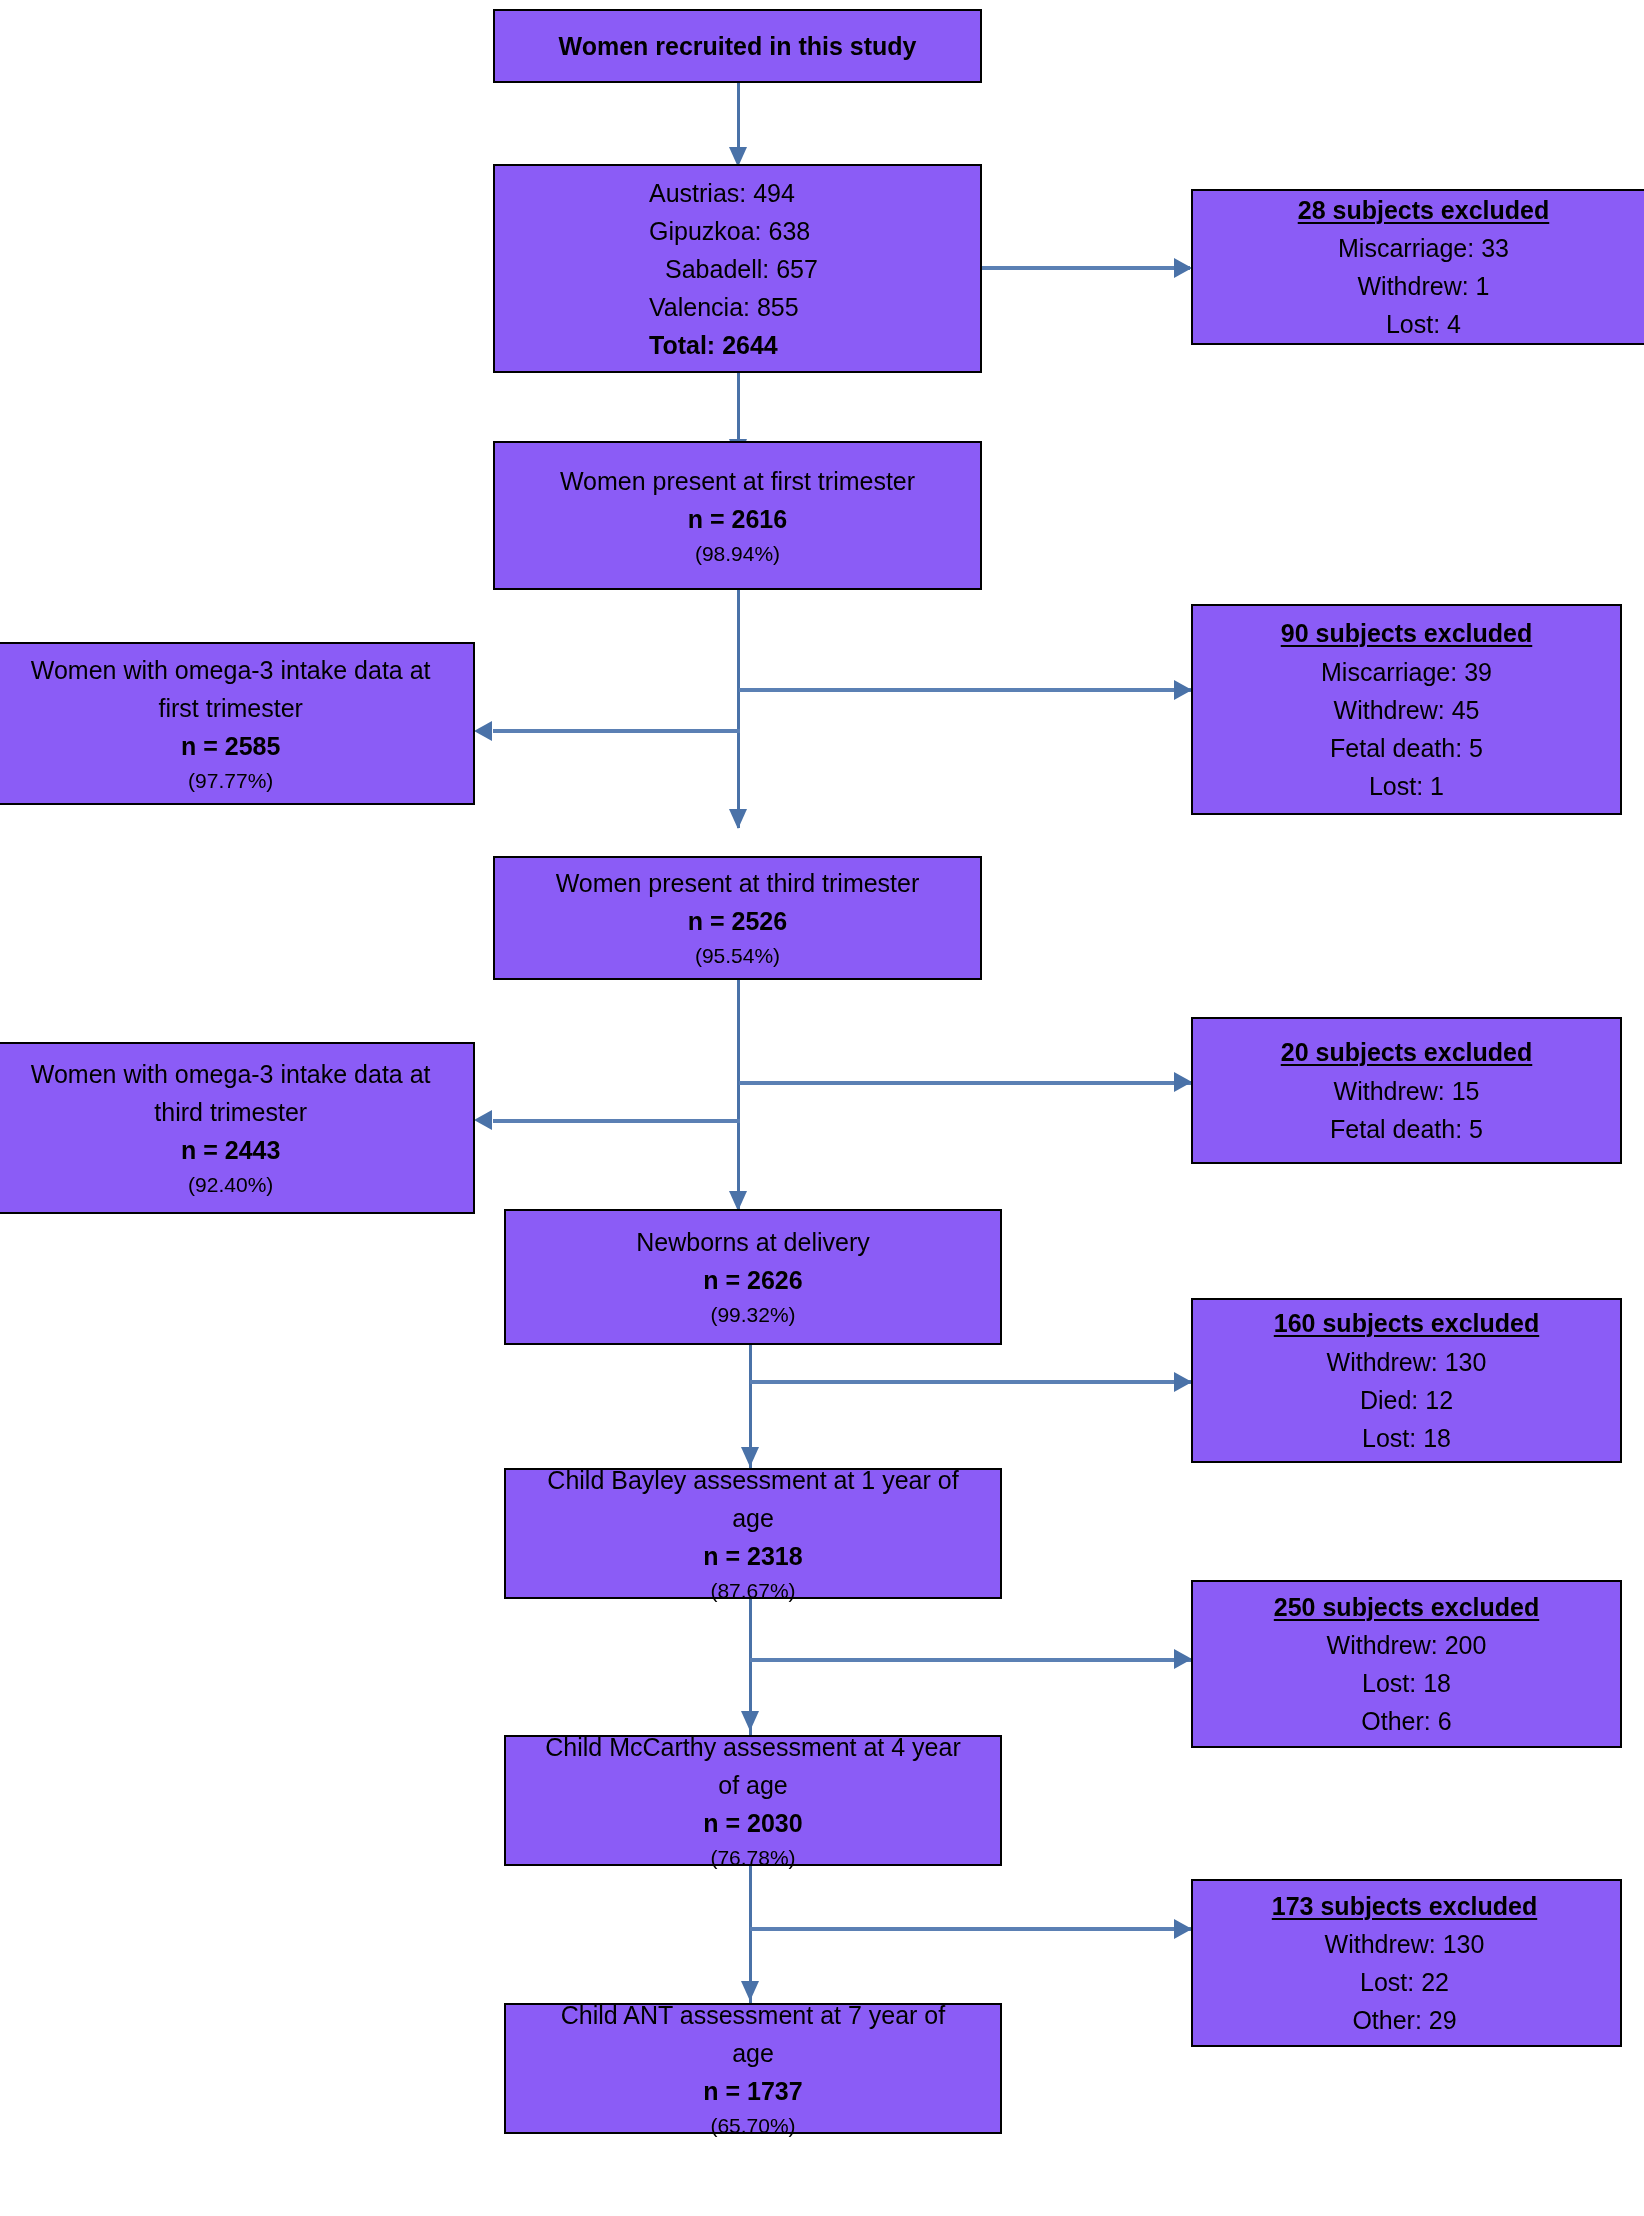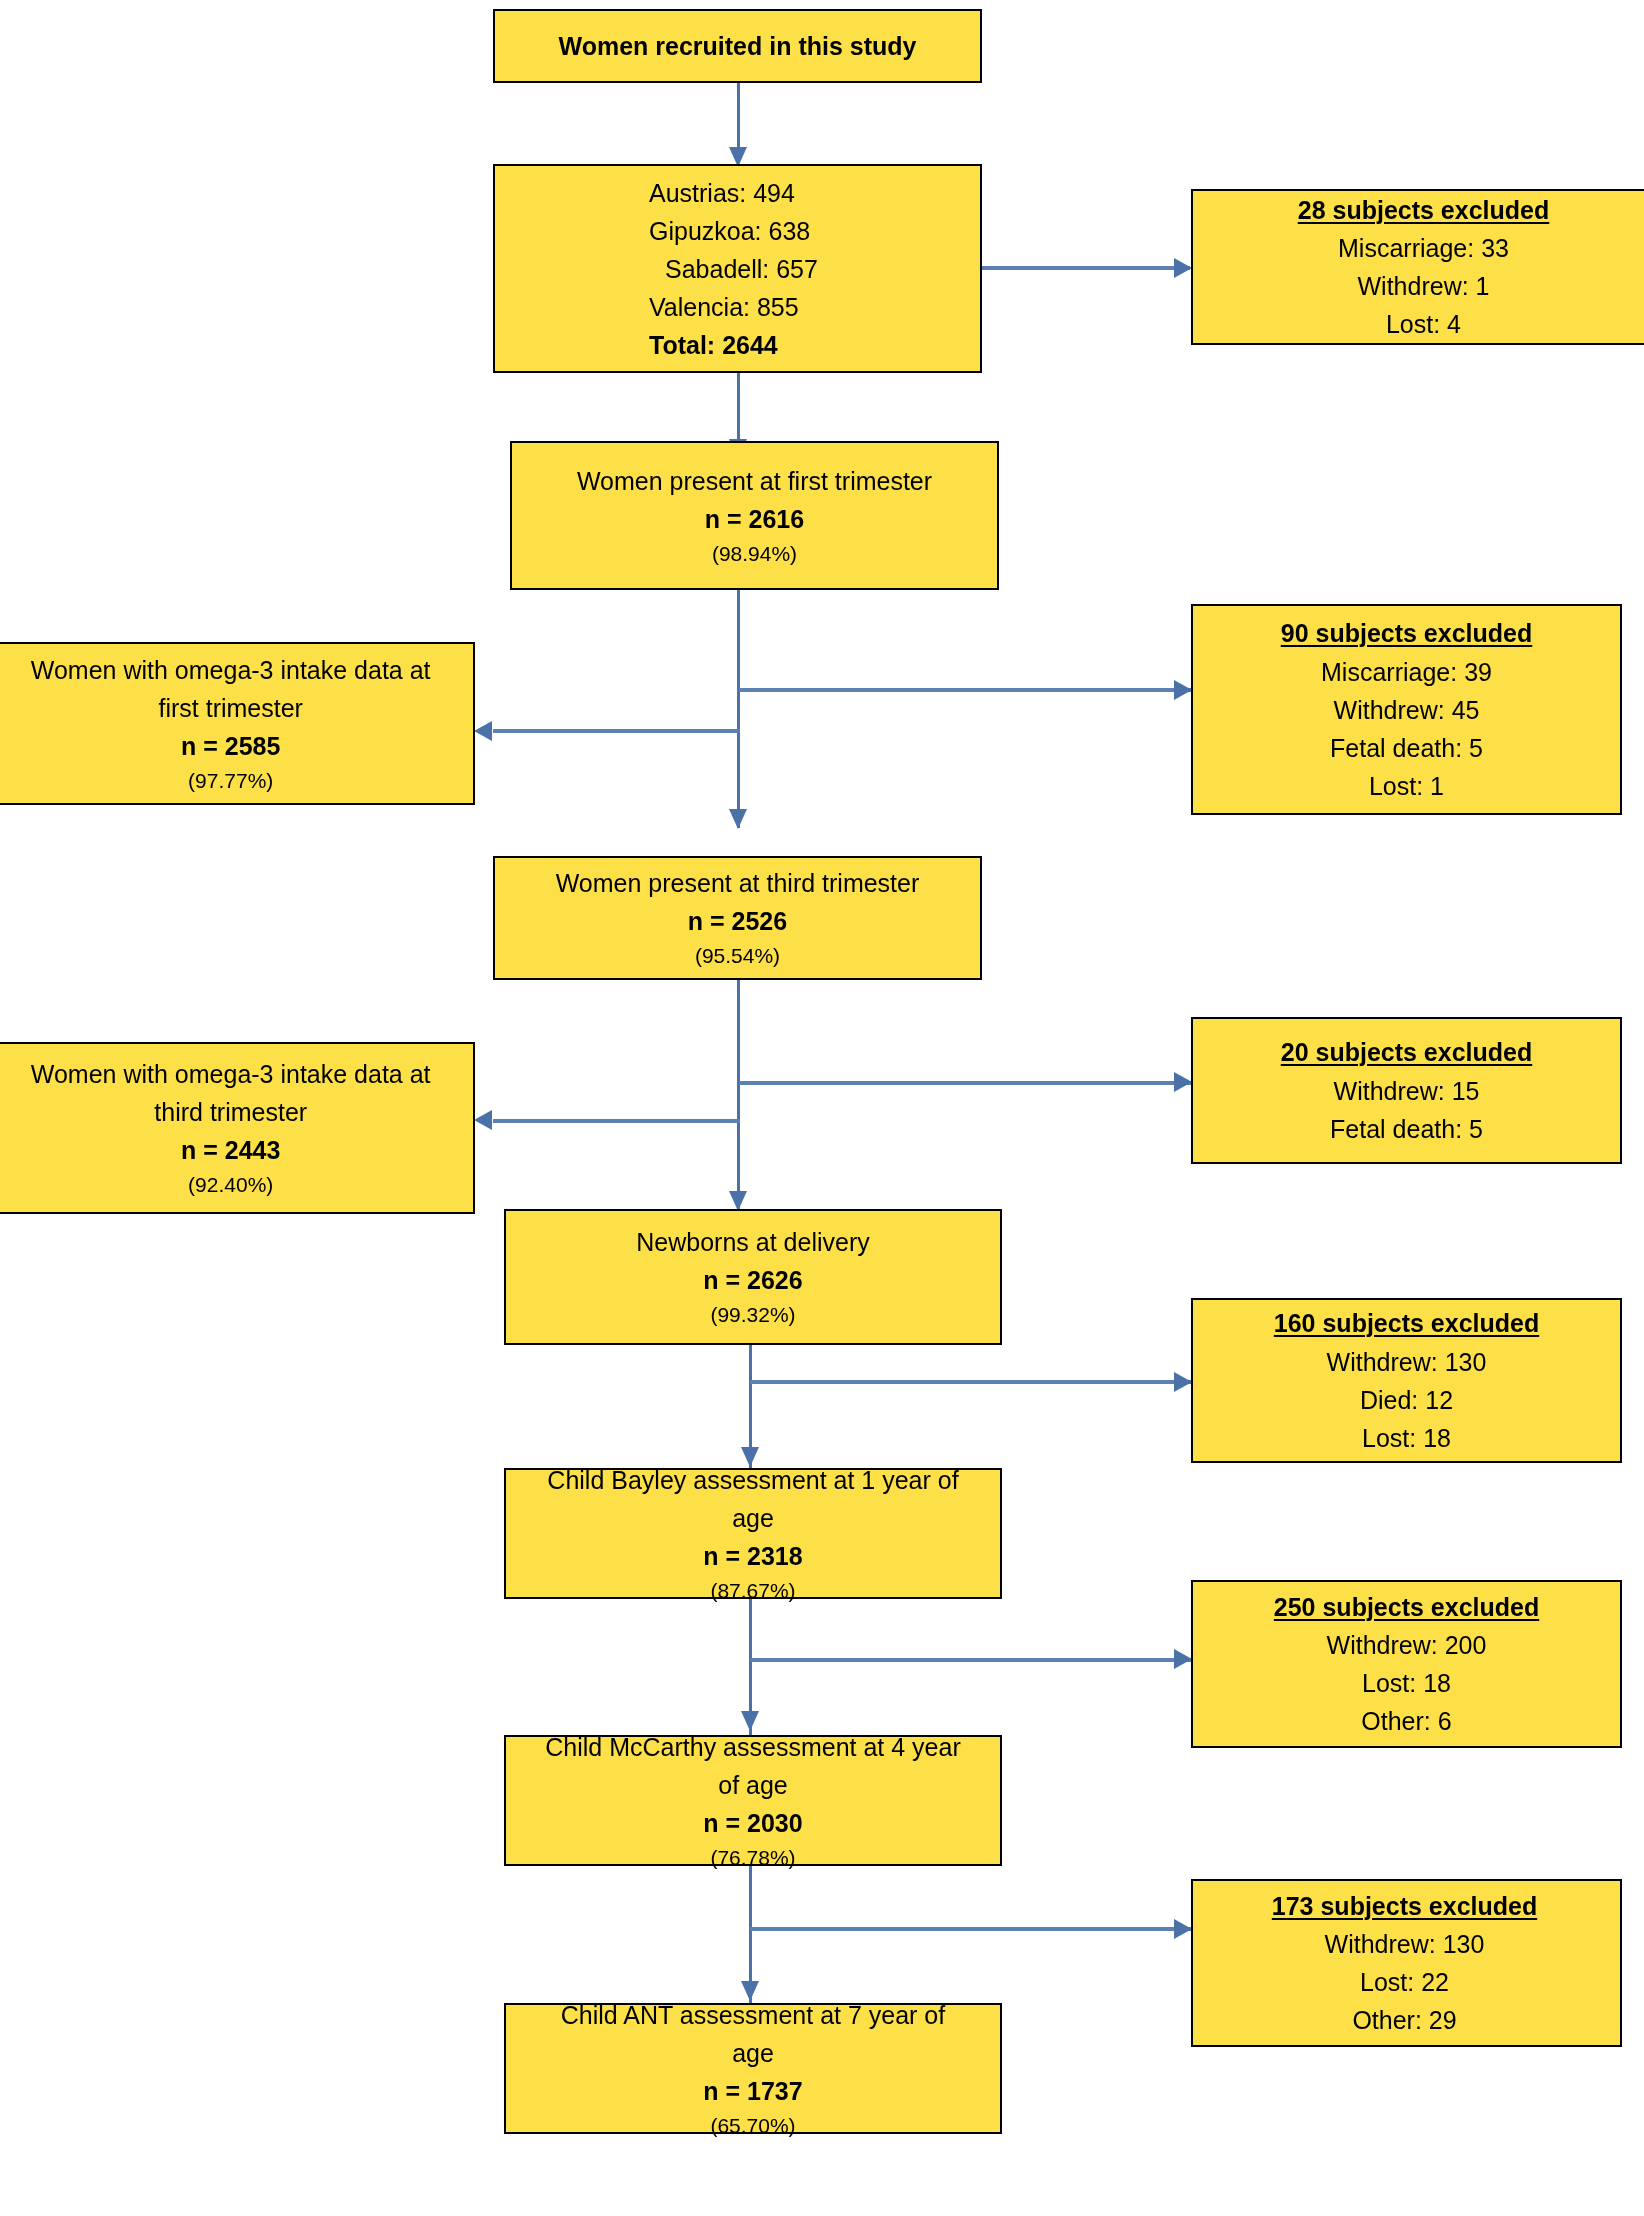--- a/index.html
+++ b/index.html
@@ -16,21 +16,21 @@
     height: 2216px;
     background: #ffffff;
     overflow: hidden;
   }
 
   
   .box {
     position: absolute;
     box-sizing: border-box;
     border: 2.3px solid #000000;
-    background: #fde047;
+    background: #8b5cf6;
     display: flex;
     flex-direction: column;
     align-items: center;
     justify-content: center;
     text-align: center;
     color: #000000;
     font-size: 25px;
     line-height: 1.52;
     padding: 4.6px 12px;
     z-index: 3;
@@ -135,21 +135,21 @@
   </div>
 
   <div class="box" style="left:493px; top:164px; width:489px; height:209px; align-items:flex-start; padding-left:154px;">
     <span class="line" style="text-align:left;">Austrias: 494</span>
     <span class="line" style="text-align:left;">Gipuzkoa: 638</span>
     <span class="line" style="text-align:left;margin-left:16px;">Sabadell: 657</span>
     <span class="line" style="text-align:left;">Valencia: 855</span>
     <span class="line bold" style="text-align:left;">Total: 2644</span>
   </div>
 
-  <div class="box" style="left:510px; top:441px; width:489px; height:149px;">
+  <div class="box" style="left:493px; top:441px; width:489px; height:149px;">
     <span class="line">Women present at first trimester</span>
     <span class="line bold">n = 2616</span>
     <span class="line" style="font-size:21px;">(98.94%)</span>
   </div>
 
   <div class="box" style="left:493px; top:856px; width:489px; height:124px;">
     <span class="line">Women present at third trimester</span>
     <span class="line bold">n = 2526</span>
     <span class="line" style="font-size:21px;">(95.54%)</span>
   </div>

